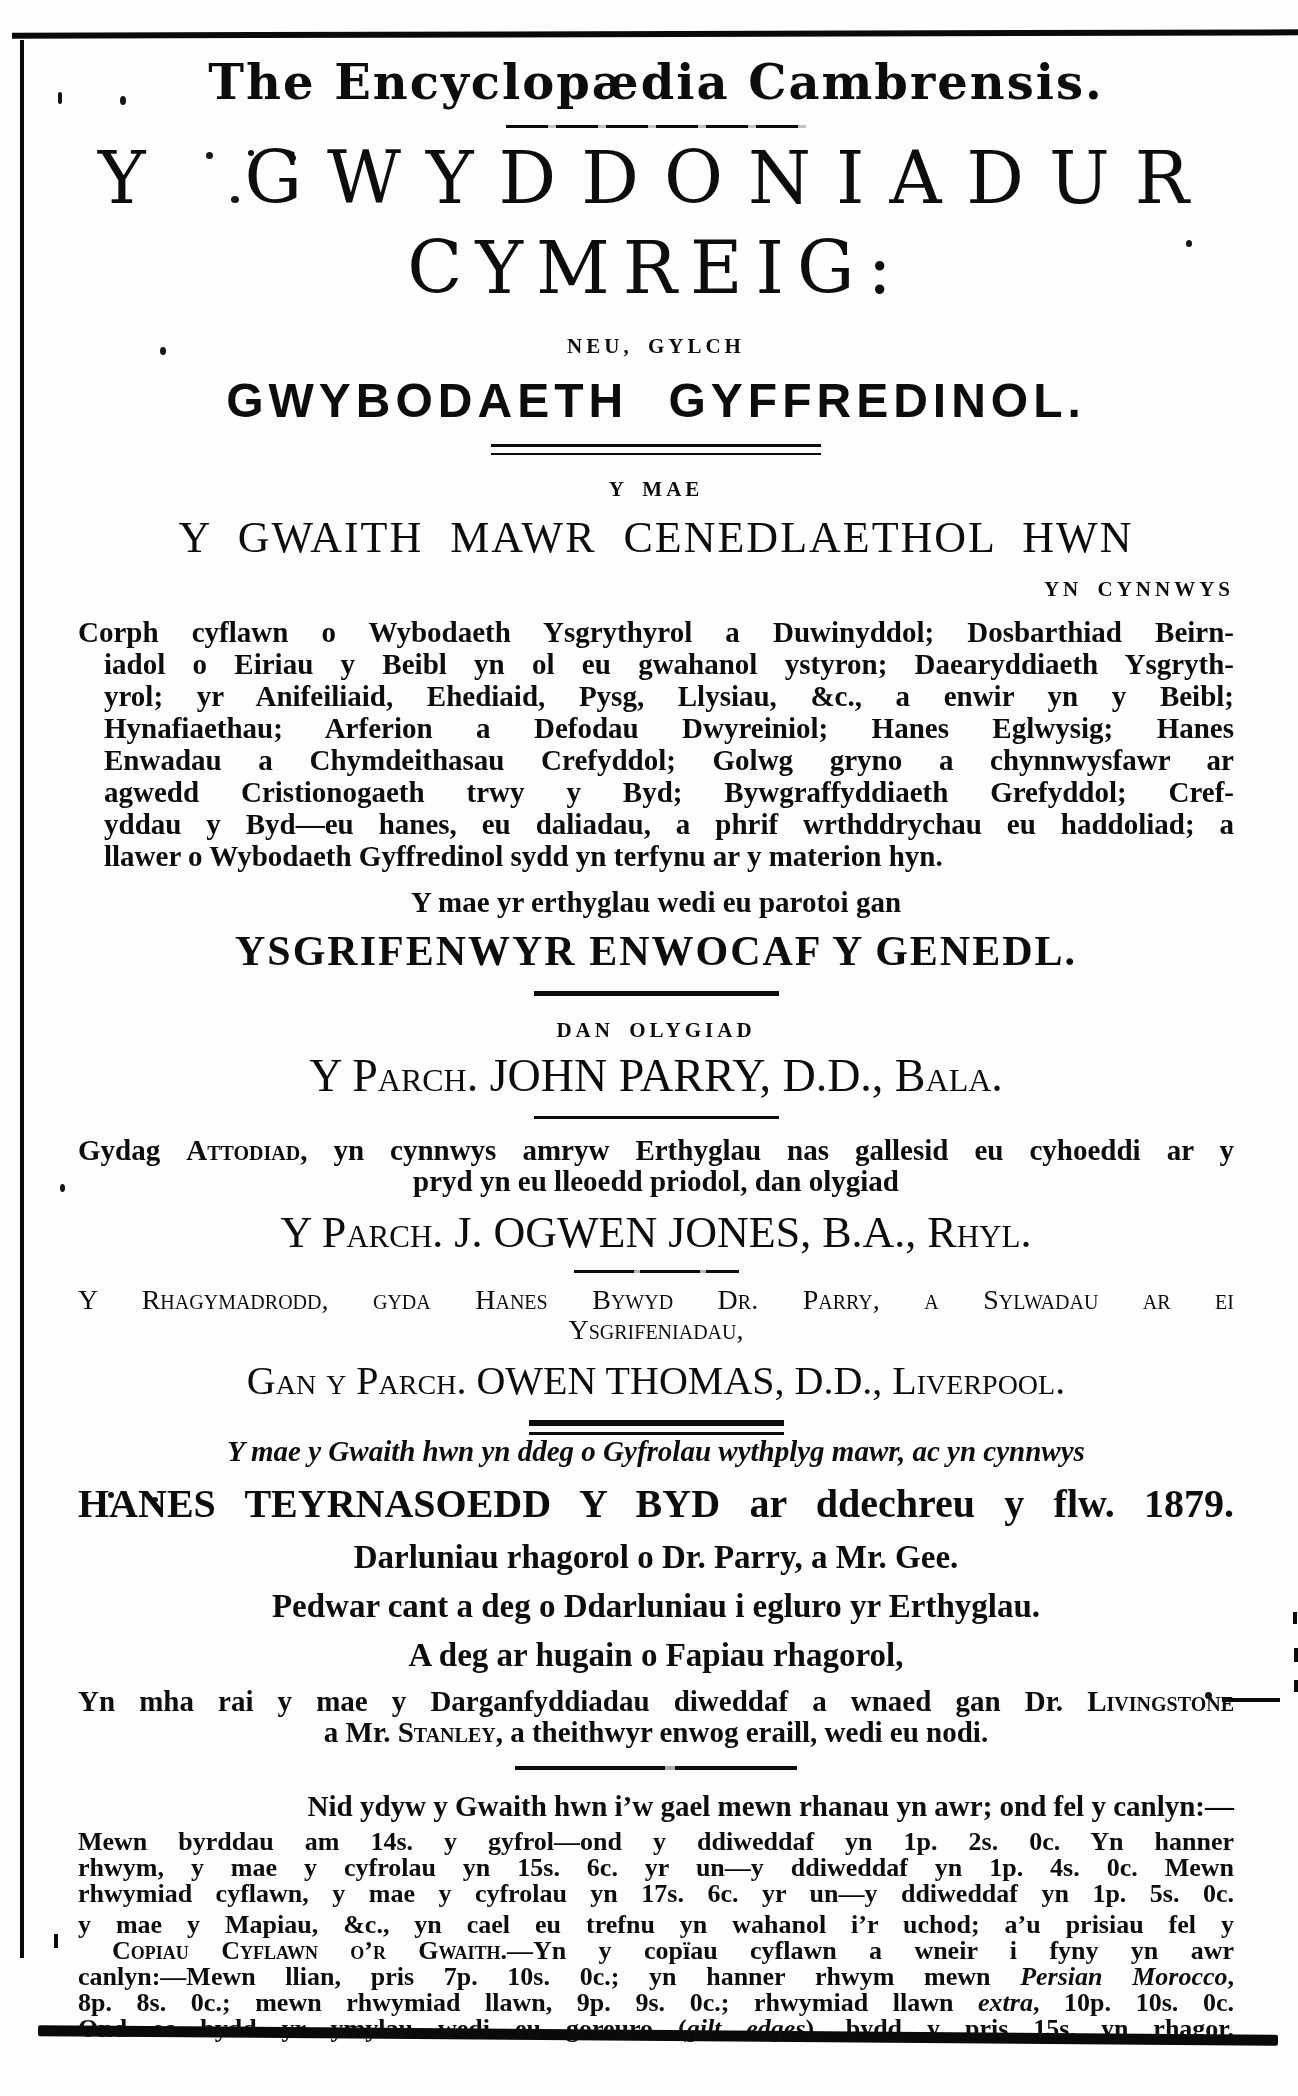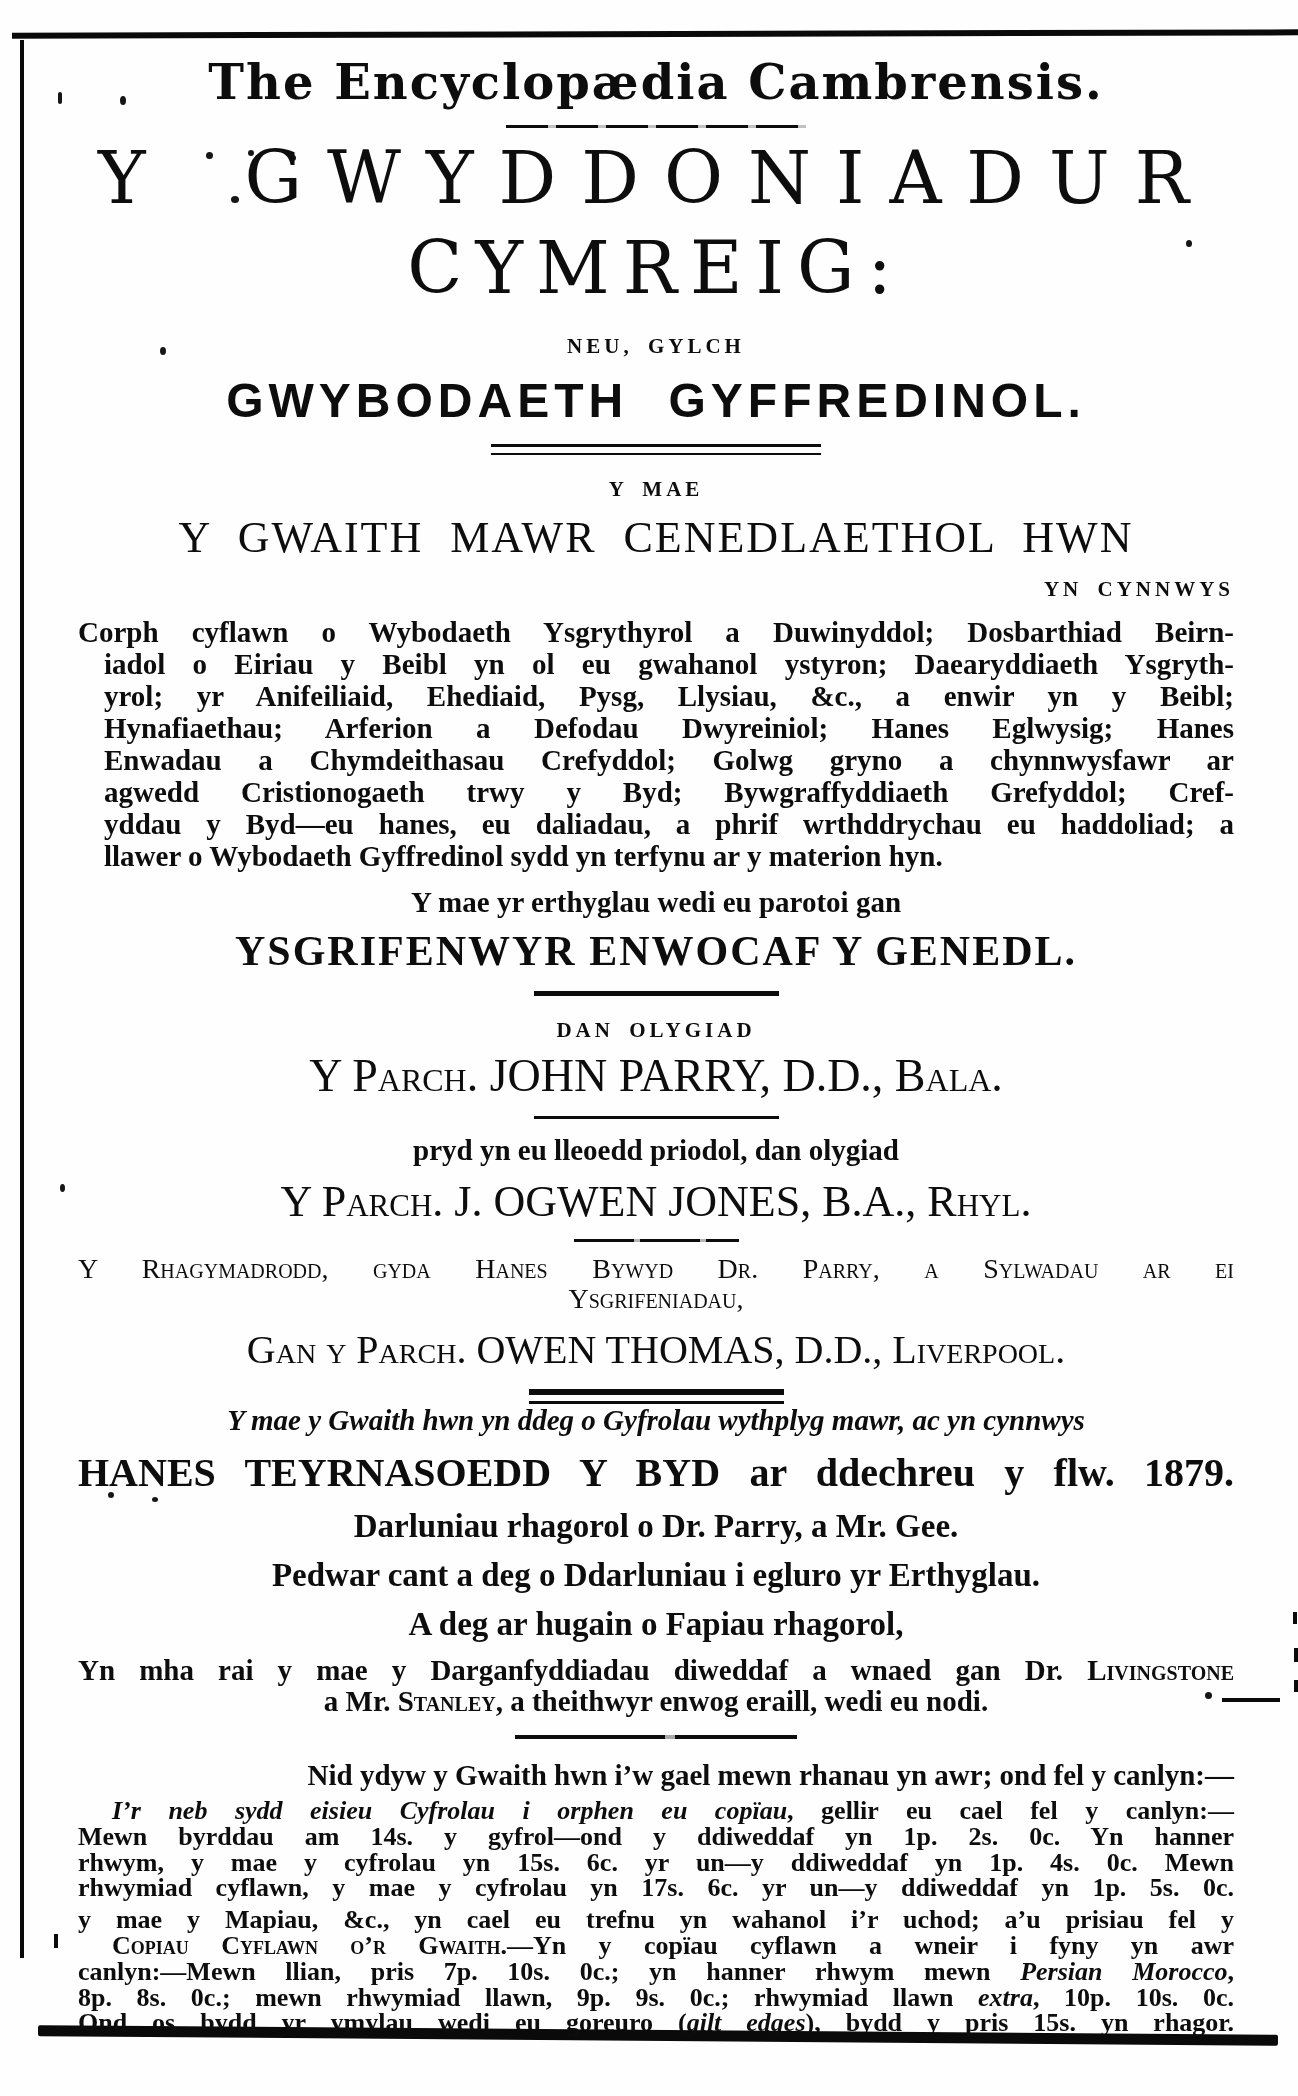--- a/index.html
+++ b/index.html
@@ -122,20 +122,21 @@
 
     <div class="center prep-line">Y mae yr erthyglau wedi eu parotoi gan</div>
     <div class="center writers">YSGRIFENWYR ENWOCAF Y GENEDL.</div>
     <div class="rule rule-writers"></div>
 
     <div class="center small-label" style="margin-top:22px;">DAN OLYGIAD</div>
     <div class="center editor editor1">Y Parch. JOHN PARRY, D.D., Bala.</div>
     <div class="rule rule-parry"></div>
 
     <div class="appendix">
+      <div class="jline"><span>Gydag </span><span class="sc">Attodiad</span><span>, yn cynnwys amryw Erthyglau nas gallesid eu cyhoeddi ar y</span></div>
       <div class="center">pryd yn eu lleoedd priodol, dan olygiad</div>
     </div>
     <div class="center editor editor2">Y Parch. J. OGWEN JONES, B.A., Rhyl.</div>
     <div class="rule rule-ogwen"></div>
 
     <div class="preface">
       <div class="jline">Y Rhagymadrodd, gyda Hanes Bywyd Dr. Parry, a Sylwadau ar ei</div>
       <div class="center">Ysgrifeniadau,</div>
     </div>
     <div class="center editor editor3">Gan y Parch. OWEN THOMAS, D.D., Liverpool.</div>
@@ -149,21 +150,20 @@
 
     <div class="maps">
       <div class="jline"><span>Yn mha rai y mae y Darganfyddiadau diweddaf a wnaed gan Dr. </span><span class="sc">Livingstone</span></div>
       <div class="center"><span>a Mr. </span><span class="sc">Stanley</span><span>, a theithwyr enwog eraill, wedi eu nodi.</span></div>
     </div>
     <div class="rule rule-maps"></div>
 
     <div class="avail">Nid ydyw y Gwaith hwn i’w gael mewn rhanau yn awr; ond fel y canlyn:—</div>
 
     <div class="price-par">
-      <div class="jline indent"><span class="it">I’r neb sydd eisieu Cyfrolau i orphen eu copïau</span><span>, gellir eu cael fel y canlyn:—</span></div>
       <div class="jline"><span>Mewn byrddau am 14s. y gyfrol—ond y ddiweddaf yn 1p. 2s. 0c.  Yn hanner</span></div>
       <div class="jline"><span>rhwym, y mae y cyfrolau yn 15s. 6c. yr un—y ddiweddaf yn 1p. 4s. 0c.  Mewn</span></div>
       <div class="jline"><span>rhwymiad cyflawn, y mae y cyfrolau yn 17s. 6c. yr un—y ddiweddaf yn 1p. 5s. 0c.</span></div>
     </div>
 
     <div class="price-par">
       <div class="jline"><span>y mae y Mapiau, &amp;c., yn cael eu trefnu yn wahanol i’r uchod; a’u prisiau fel y</span></div>
       <div class="jline indent"><span class="sc">Copiau Cyflawn o’r Gwaith.</span><span>—Yn y copïau cyflawn a wneir i fyny yn awr</span></div>
       <div class="jline"><span>canlyn:—Mewn llian, pris 7p. 10s. 0c.; yn hanner rhwym mewn </span><span class="it">Persian Morocco</span><span>,</span></div>
       <div class="jline"><span>8p. 8s. 0c.; mewn rhwymiad llawn, 9p. 9s. 0c.; rhwymiad llawn </span><span class="it">extra</span><span>, 10p. 10s. 0c.</span></div>

